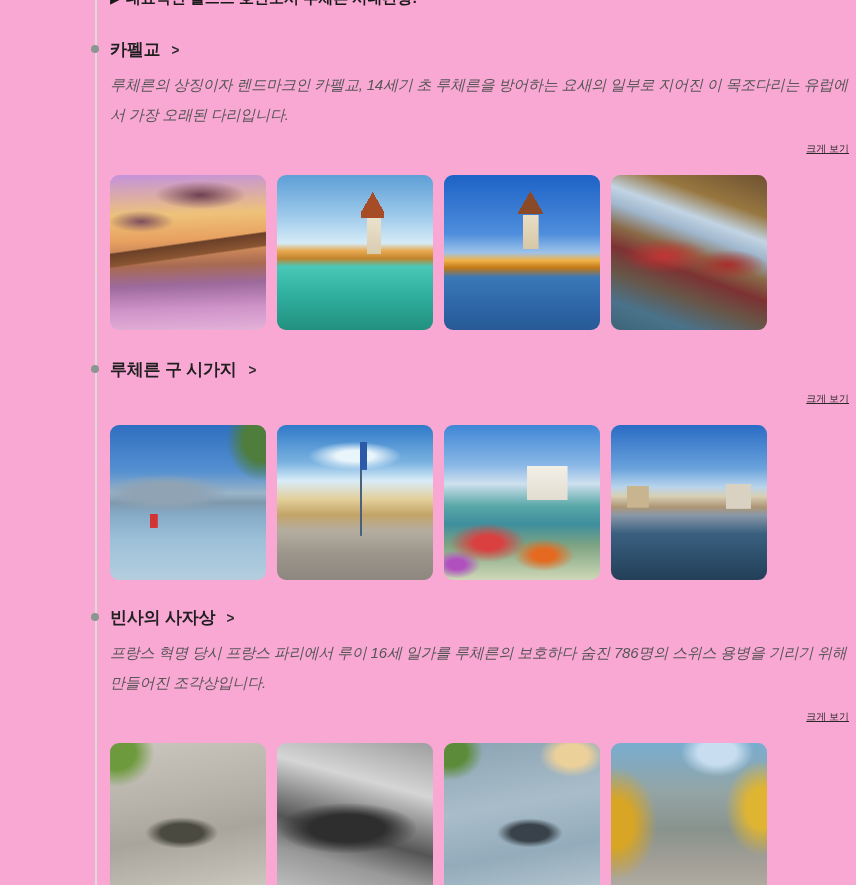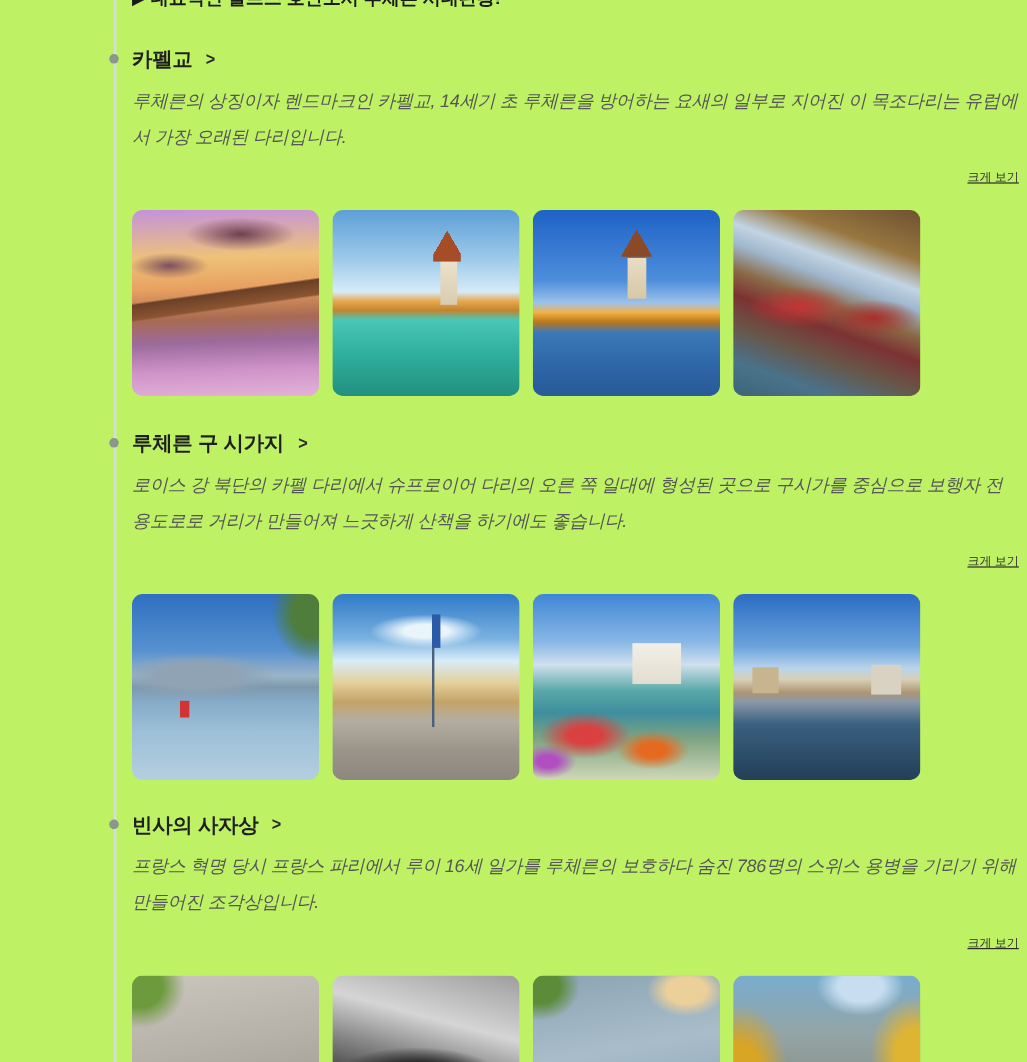--- a/index.html
+++ b/index.html
@@ -2,21 +2,21 @@
 <html><head>
 <meta charset="utf-8">
 <style>
   * { margin:0; padding:0; box-sizing:border-box; }
   html,body { background:#fff; }
   body { font-family:"Liberation Sans","DejaVu Sans",sans-serif; }
 
   .page {
     position:relative;
     width:856px; height:885px;
-    background:#bef264;
+    background:#f9a8d4;
     overflow:hidden;
   }
 
   .timeline-line {
     position:absolute; left:95px; top:0; bottom:0;
     width:2px; background:#d9ddda;
   }
 
   .header-line {
     position:absolute; top:-11px; left:110px;
@@ -98,21 +98,20 @@
         <div class="thumb" style="background: radial-gradient(40% 16% at 35% 52%, rgb(194, 53, 53) 0%, rgba(194, 53, 53, 0) 70%), radial-gradient(35% 14% at 75% 58%, rgb(168, 46, 46) 0%, rgba(168, 46, 46, 0) 70%), linear-gradient(200deg, rgb(110, 81, 50) 0%, rgb(151, 118, 63) 20%, rgb(194, 212, 228) 32%, rgb(159, 182, 204) 40%, rgb(138, 106, 72) 50%, rgb(124, 50, 50) 60%, rgb(104, 86, 72) 72%, rgb(74, 114, 138) 86%, rgb(60, 100, 120) 100%);"></div>
       </div>
     </section>
 
     <section class="poi s2">
       <div class="title-row">
         <span class="dot"></span>
         <h2 class="poi-title">루체른 구 시가지</h2>
         <span class="chev">&gt;</span>
       </div>
-      <p class="desc">로이스 강 북단의 카펠 다리에서 슈프로이어 다리의 오른 쪽 일대에 형성된 곳으로 구시가를 중심으로 보행자 전용도로로 거리가 만들어져 느긋하게 산책을 하기에도 좋습니다.</p>
       <div class="link-row">
         <a class="view-larger">크게 보기</a>
       </div>
       <div class="thumbs">
         <div class="thumb" style="background: linear-gradient(rgb(210, 51, 51), rgb(210, 51, 51)) 27% 63% / 5% 9% no-repeat, radial-gradient(32% 38% at 97% 10%, rgb(78, 125, 60) 35%, rgba(78, 125, 60, 0) 70%), radial-gradient(55% 16% at 35% 44%, rgb(143, 163, 181) 40%, rgba(143, 163, 181, 0) 75%), linear-gradient(rgb(47, 111, 192) 0%, rgb(85, 144, 208) 30%, rgb(154, 180, 200) 44%, rgb(126, 152, 172) 50%, rgb(134, 171, 200) 58%, rgb(156, 192, 216) 74%, rgb(180, 206, 222) 100%);"></div>
         <div class="thumb" style="background: linear-gradient(rgb(42, 90, 168), rgb(42, 90, 168)) 56% 13% / 4.5% 18% no-repeat, linear-gradient(rgb(74, 97, 126), rgb(74, 97, 126)) 54% 32% / 1.5% 58% no-repeat, radial-gradient(40% 12% at 50% 20%, rgb(233, 244, 251) 30%, rgba(233, 244, 251, 0) 75%), linear-gradient(rgb(47, 122, 200) 0%, rgb(122, 178, 224) 24%, rgb(216, 236, 248) 36%, rgb(227, 207, 154) 48%, rgb(195, 164, 104) 58%, rgb(181, 173, 160) 68%, rgb(154, 148, 138) 84%, rgb(141, 135, 127) 100%);"></div>
         <div class="thumb" style="background: radial-gradient(35% 18% at 28% 76%, rgb(218, 64, 64) 25%, rgba(218, 64, 64, 0) 70%), radial-gradient(28% 15% at 64% 84%, rgb(229, 105, 31) 25%, rgba(229, 105, 31, 0) 70%), radial-gradient(22% 13% at 8% 90%, rgb(177, 79, 192) 25%, rgba(177, 79, 192, 0) 70%), linear-gradient(rgb(242, 239, 232), rgb(226, 221, 208)) 72% 34% / 26% 22% no-repeat, linear-gradient(rgb(63, 134, 214) 0%, rgb(138, 184, 230) 26%, rgb(207, 224, 238) 38%, rgb(90, 168, 168) 52%, rgb(62, 142, 158) 64%, rgb(127, 164, 130) 78%, rgb(207, 216, 184) 100%);"></div>
         <div class="thumb" style="background: linear-gradient(rgb(200, 180, 142), rgb(200, 180, 142)) 12% 46% / 14% 14% no-repeat, linear-gradient(rgb(217, 210, 194), rgb(217, 210, 194)) 88% 45% / 16% 16% no-repeat, linear-gradient(rgb(42, 108, 196) 0%, rgb(106, 162, 220) 28%, rgb(184, 212, 236) 40%, rgb(216, 207, 180) 46%, rgb(173, 149, 116) 53%, rgb(138, 152, 168) 58%, rgb(58, 96, 128) 70%, rgb(45, 78, 106) 86%, rgb(36, 63, 88) 100%);"></div>
       </div>
     </section>

